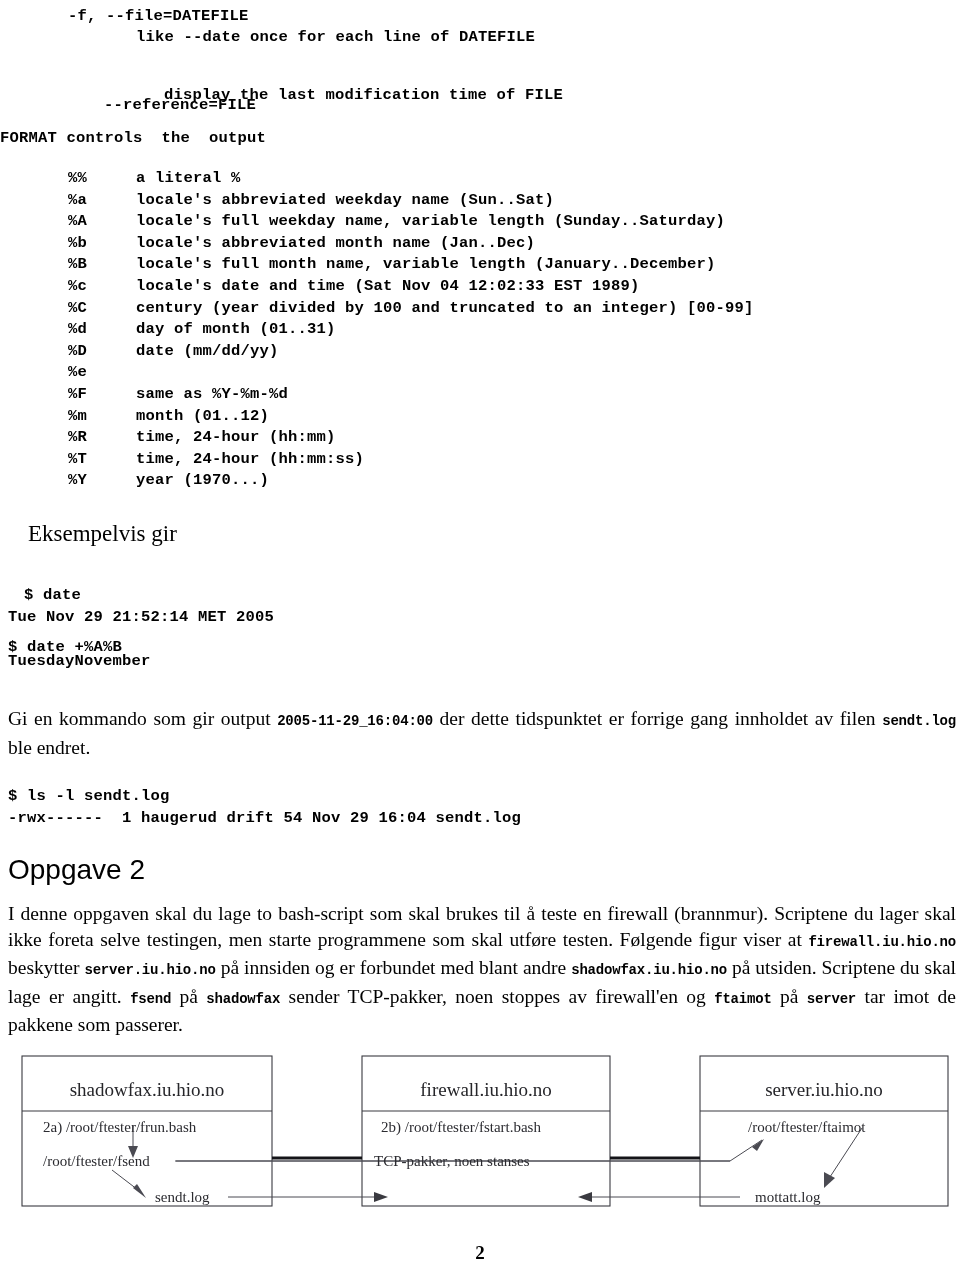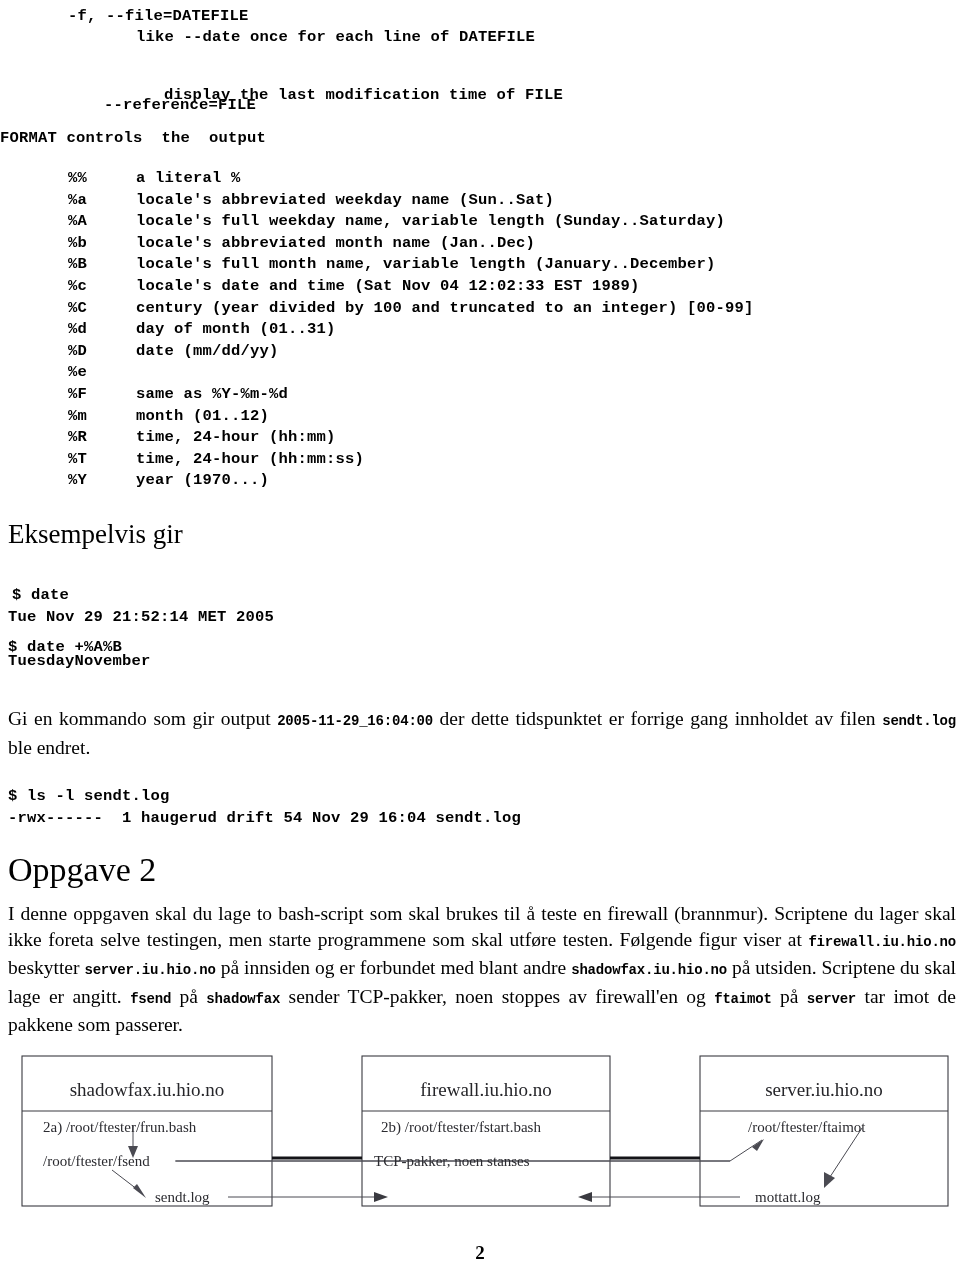--- a/index.html
+++ b/index.html
@@ -66,27 +66,28 @@
   .prose .tt {
     font-family: "Liberation Mono", "DejaVu Sans Mono", monospace;
     font-weight: bold;
     font-size: 14px;
     letter-spacing: -0.2px;
   }
 
   .h-sub {
     position: absolute;
     font-family: "Liberation Serif", "DejaVu Serif", serif;
-    font-size: 27px;
+    font-size: 23px;
     line-height: 30px;
+    margin-left: 20px;
   }
   .h-section {
     position: absolute;
-    font-family: Liberation Serif, serif;
-    font-size: 34px;
+    font-family: Liberation Sans, sans-serif;
+    font-size: 28px;
     line-height: 36px;
   }
 
   
   .diagram {
     position: absolute;
     left: 0;
     top: 1048px;
     width: 960px;
     height: 182px;
@@ -185,21 +186,21 @@
     </div>
     <div class="fmt-row">
       <span class="fmt-code mono">%Y</span>
       <span class="fmt-desc mono">year (1970...)</span>
     </div>
   </div>
 
   <div class="h-sub" style="left:8px; top:519px;">Eksempelvis gir</div>
 
   <div>
-    <div class="manline mono" style="left:12px; top:585px;">$ date</div>
+    <div class="manline mono" style="left:24px; top:585px;">$ date</div>
     <div class="manline mono" style="left:8px; top:607px;">Tue Nov 29 21:52:14 MET 2005</div>
     <div class="manline mono" style="left:8px; top:637px;">$ date +%A%B</div>
     <div class="manline mono" style="left:8px; top:651px;">TuesdayNovember</div>
   </div>
 
   <div class="prose" style="left:8px; top:706px; width:948px;"><span>Gi en kommando som gir output </span><span class="tt">2005-11-29_16:04:00</span><span> der dette tidspunktet er forrige gang innholdet av filen </span><span class="tt">sendt.log</span><span> ble endret.</span></div>
 
   <div>
     <div class="manline mono" style="left:8px; top:786px;">$ ls -l sendt.log</div>
     <div class="manline mono" style="left:8px; top:808px;">-rwx------  1 haugerud drift 54 Nov 29 16:04 sendt.log</div>

